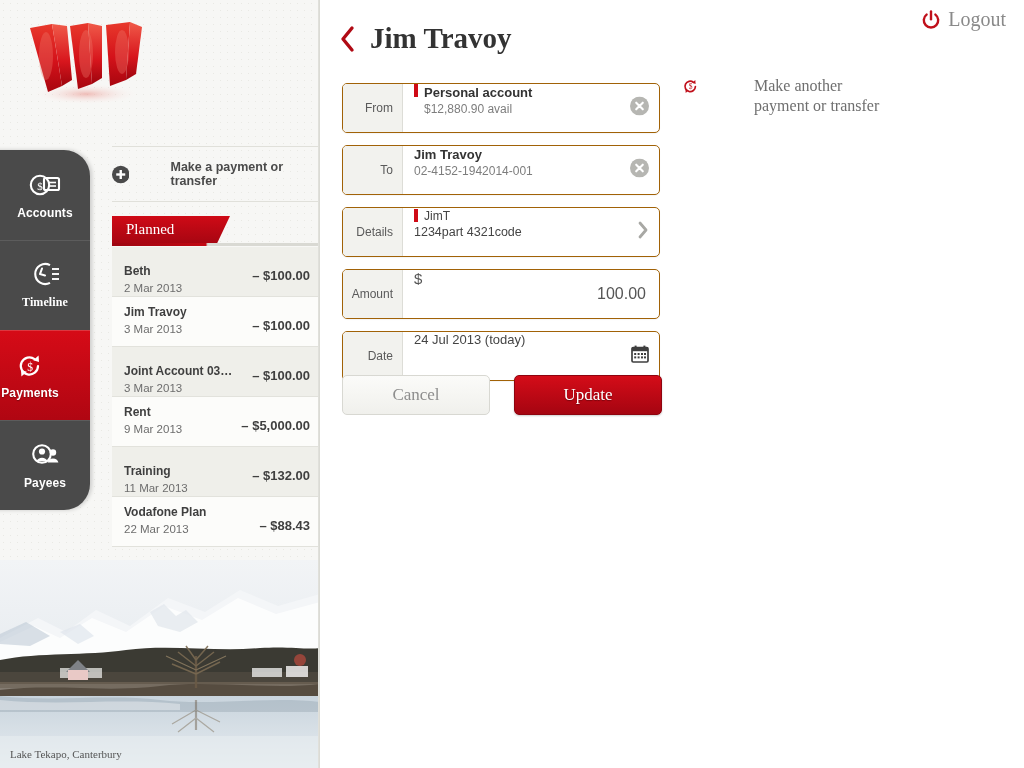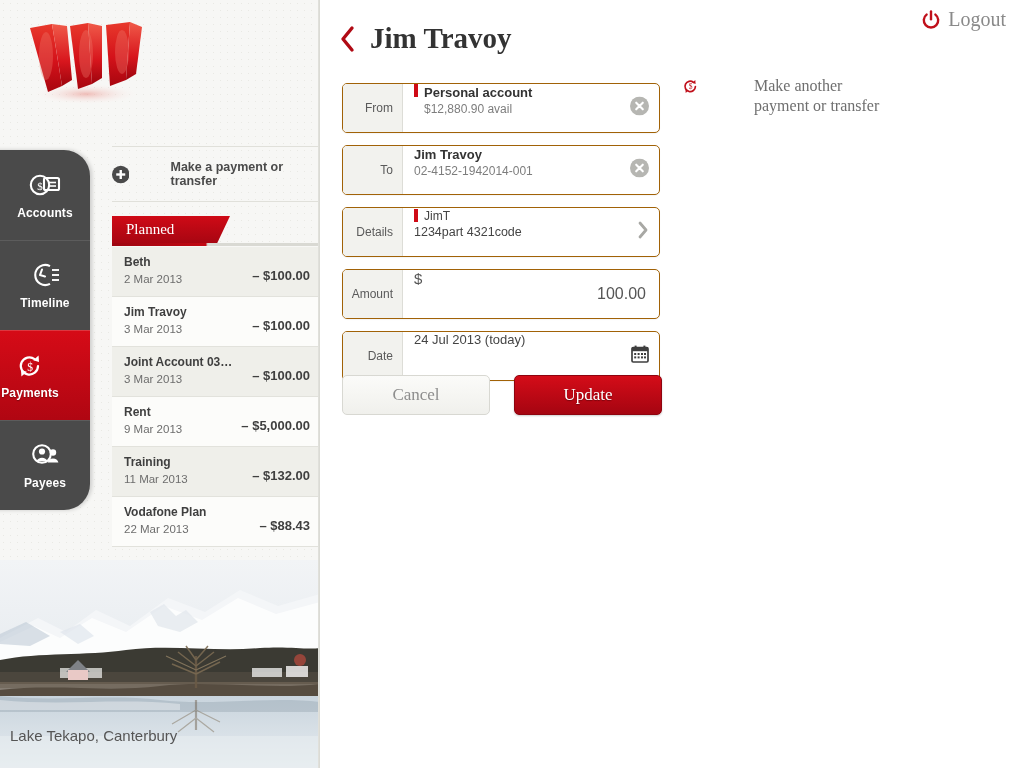--- a/index.html
+++ b/index.html
@@ -80,36 +80,36 @@
 
   
   #planned-list {
     position:absolute; left:112px; top:247px; width:208px;
   }
   .payment-row {
     position:relative; height:50px; padding:7px 10px 0 12px;
     display:flex; justify-content:space-between; align-items:flex-start;
     border-bottom:1px solid #e2e2dc; cursor:pointer;
   }
-  .payment-row.shaded { background:#efefea; }
+  .payment-row.shaded { background:#efefea;align-items:flex-end; }
   .payment-row.plain  { background:#fcfcfa; }
   .payment-row .row-left { display:flex; flex-direction:column; }
   .payment-row .payee { font-size:12px; font-weight:bold; color:#3f3f3f; line-height:16px; }
   .payment-row .date  { font-size:11.5px; color:#6d6d6d; line-height:16px; margin-top:1px; }
   .payment-row .amount {
     font-size:13px; font-weight:bold; color:#3f3f3f; align-self:center; white-space:nowrap;
   }
 
   
   #scenic-photo {
     position:absolute; left:0; bottom:0; width:320px; height:208px; overflow:hidden;
   }
   #photo-caption {
-    position:absolute; left:10px; bottom:24px;
-    font-size:15px; color:#555; z-index:4;
+    position:absolute; left:10px; bottom:8px;
+    font-size:11px; color:#555; z-index:4;font-family:Liberation Serif, serif;
   }
 
   
   #main-content { position:absolute; left:320px; top:0; width:704px; height:768px; background:#fff; }
 
   #logout-button {
     position:absolute; right:18px; top:8px; display:flex; align-items:center;
     cursor:pointer; text-decoration:none;
   }
   #logout-button .logout-label {
@@ -223,21 +223,21 @@
         <circle cx="12" cy="14" r="9.2" fill="none" stroke="#fff" stroke-width="2.1"></circle>
         <text x="12" y="18.5" font-size="11" font-family="Liberation Serif, serif" fill="#fff" text-anchor="middle">$</text>
         <rect x="16" y="7" width="15" height="12" rx="1.6" fill="none" stroke="#fff" stroke-width="2.1"></rect>
         <line x1="20" y1="11.5" x2="28" y2="11.5" stroke="#fff" stroke-width="1.6"></line>
         <line x1="20" y1="15" x2="28" y2="15" stroke="#fff" stroke-width="1.6"></line>
       </svg>
       <span class="nav-label">Accounts</span>
     </div>
     <div class="nav-sep" style="top:90px;"></div>
 
-    <div class="nav-item" style="top:90px;">
+    <div class="nav-item" style="top:90px;font-family:Liberation Serif, serif;">
       <svg width="34" height="30" viewBox="0 0 34 30">
         <path d="M22 5.2 A10 10 0 1 0 22 22.8" fill="none" stroke="#fff" stroke-width="2.1"></path>
         <polyline points="14,8.5 12,14 17,15.5" fill="none" stroke="#fff" stroke-width="2.1" stroke-linecap="round" stroke-linejoin="round"></polyline>
         <line x1="24" y1="9" x2="31" y2="9" stroke="#fff" stroke-width="1.9"></line>
         <line x1="24" y1="14" x2="31" y2="14" stroke="#fff" stroke-width="1.9"></line>
         <line x1="24" y1="19" x2="31" y2="19" stroke="#fff" stroke-width="1.9"></line>
       </svg>
       <span class="nav-label">Timeline</span>
     </div>
     <div class="nav-sep" style="top:180px;"></div>

